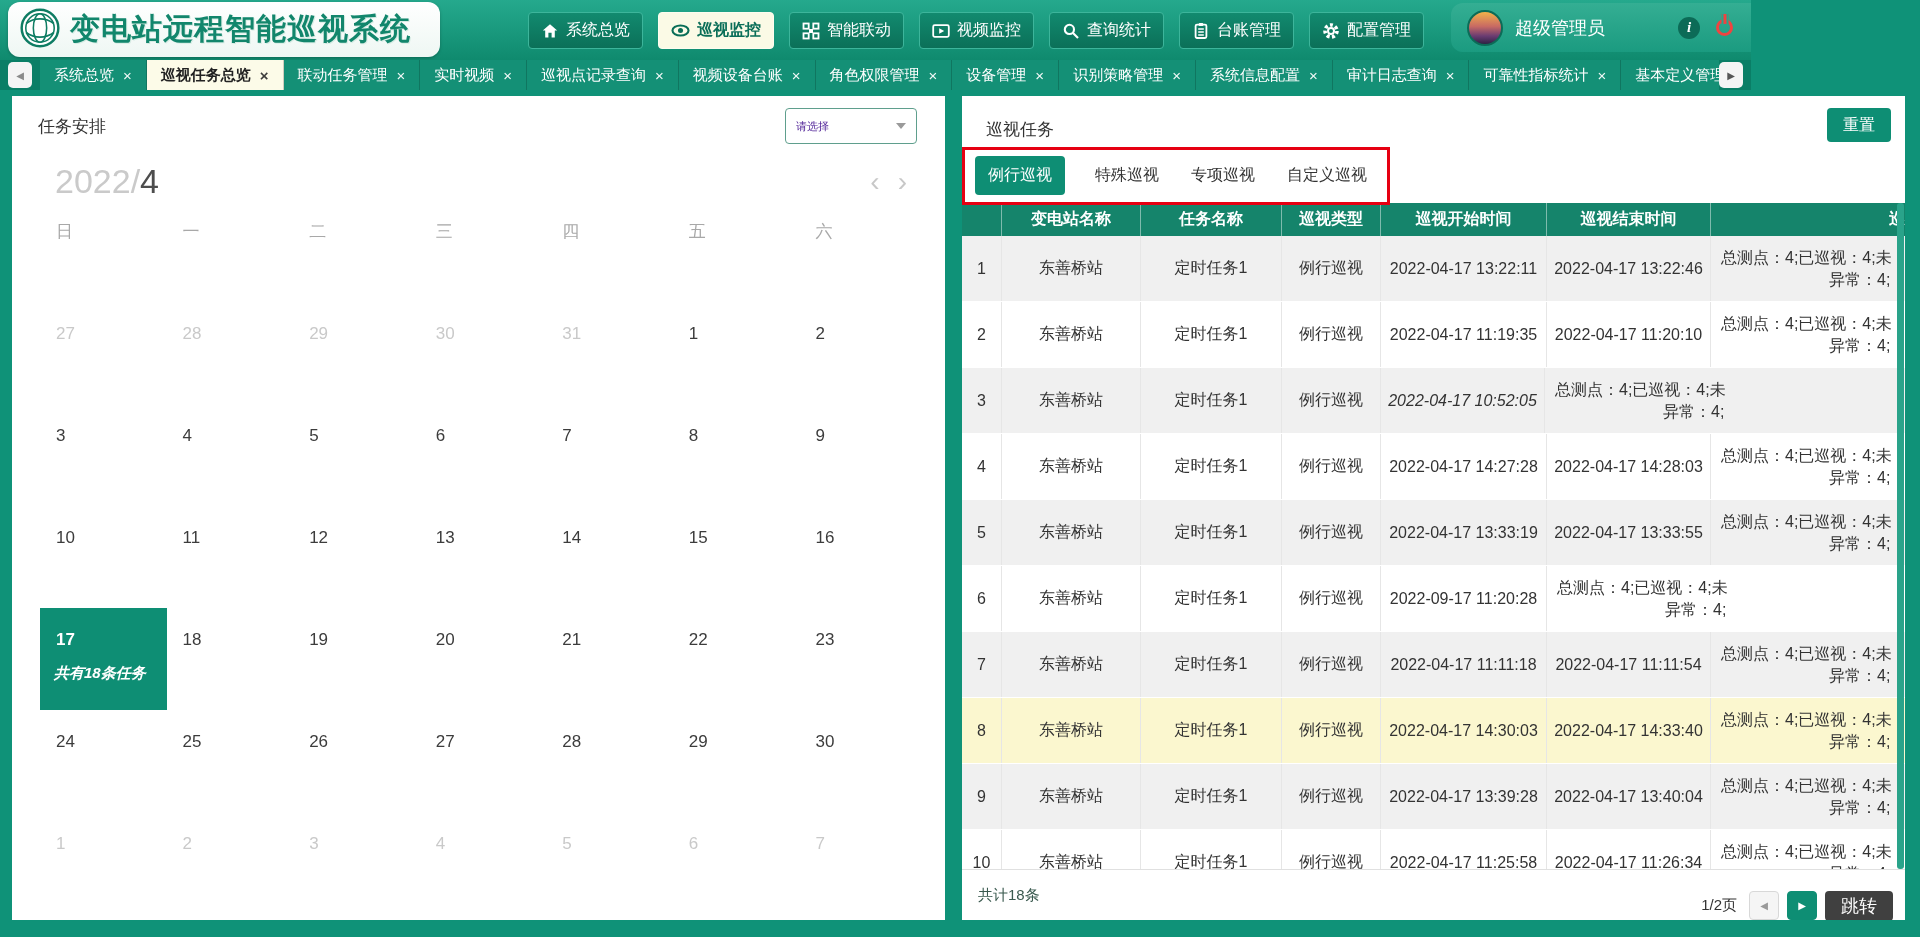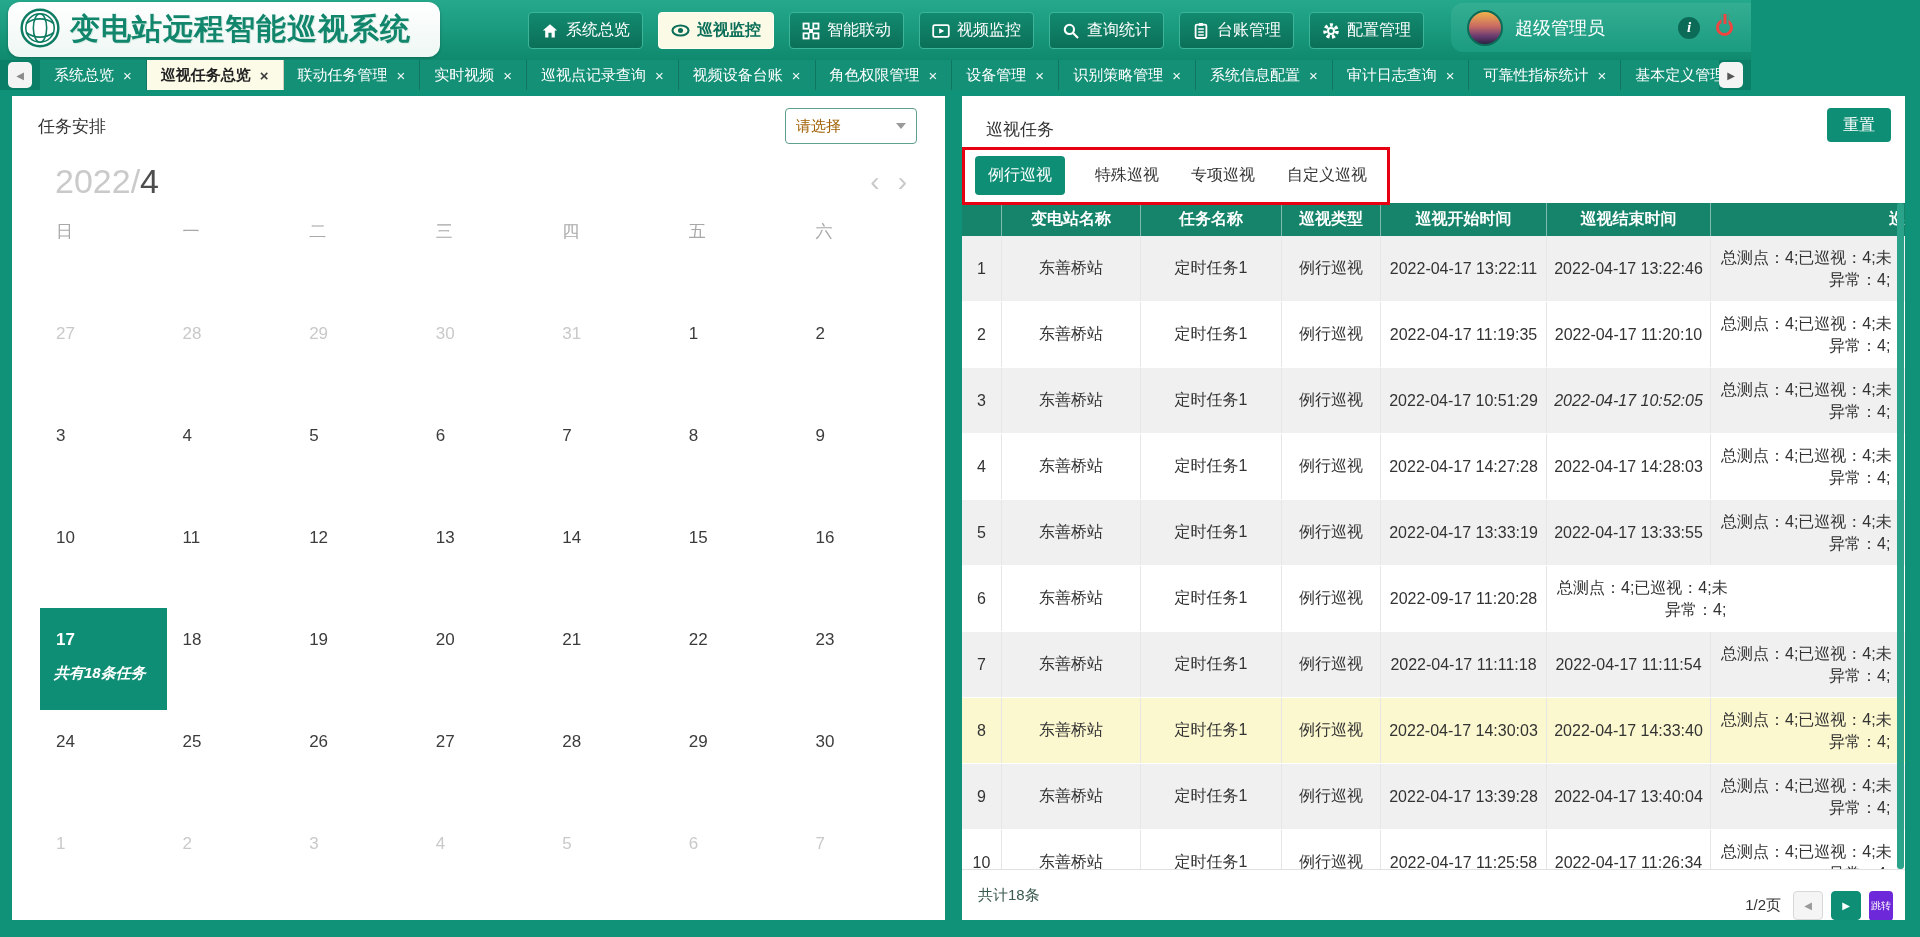--- a/index.html
+++ b/index.html
@@ -54,21 +54,21 @@
   
   .panel { position:absolute; top:96px; height:824px; background:#fff; border-radius:0; }
   .left-panel  { left:12px;  width:933px; }
   .right-panel { left:962px; width:943px; overflow:hidden; }
 
   
   .tp-title { position:absolute; left:26px; top:19px; font-size:17px; color:#333; }
   .tp-select { position:absolute; right:28px; top:12px; width:132px; height:36px;
     border:1px solid #5f9f8d; border-radius:4px; display:flex; align-items:center;
     justify-content:space-between; padding:0 10px; cursor:pointer; background:#fff; }
-  .tp-select .ph { color:#a16207; font-size:15px; }
+  .tp-select .ph { color:#4c1d95; font-size:11px; }
   .caret-down { width:0; height:0; border-left:5px solid transparent; border-right:5px solid transparent;
     border-top:6px solid #9a9a9a; }
   .cal-title { position:absolute; left:43px; top:66px; font-size:34px; }
   .cal-title .y { color:#cacaca; } .cal-title .sep { color:#cacaca; } .cal-title .m { color:#4d4d4d; }
   .cal-nav { position:absolute; right:38px; top:72px; display:flex; gap:18px; color:#c8c8c8;
     font-size:28px; line-height:1; }
   .cal-nav span { cursor:pointer; }
   .cal-weekdays { position:absolute; left:28px; top:124px; width:886px; display:grid;
     grid-template-columns:repeat(7,1fr); color:#a8a8a8; font-size:17px; }
   .cal-weekdays span { padding-left:16px; }
@@ -113,22 +113,22 @@
   .pagination { position:absolute; left:0; bottom:0; width:943px; height:51px;
     border-top:1px solid #e0e0e0; background:#fff; display:flex; align-items:center;
     justify-content:space-between; padding:0 12px 0 16px; }
   .pg-total { font-size:15px; color:#3a5a4f; }
   .pg-right { display:flex; align-items:center; gap:8px;margin-top:21px; }
   .pg-page { font-size:15px; color:#333; margin-right:4px; }
   .pg-btn { width:30px; height:29px; border-radius:4px; border:1px solid #d8d8d8; background:#f5f5f5;
     color:#9a9a9a; font-size:10px; display:flex; align-items:center; justify-content:center;
     cursor:pointer; }
   .pg-btn.next { background:#0e8e74; border-color:#0e8e74; color:#fff; }
-  .jump-btn { height:30px; padding:0 2px; background:#6d28d9; border:none; border-radius:4px;
-    color:#fff; font-size:10px; cursor:pointer; }
+  .jump-btn { height:30px; padding:0 16px; background:#404040; border:none; border-radius:4px;
+    color:#fff; font-size:18px; cursor:pointer; }
 </style>
 </head>
 <body>
 
 <div class="app">
 
   <div class="header">
     <div class="brand-card">
       <span>
         <svg viewBox="0 0 36 36" width="40" height="40">
@@ -480,21 +480,20 @@
           <div class="td result" style="width: 420px;">
             <div class="r1">总测点：4;已巡视：4;未</div>
             <div class="r2">异常：4;</div>
           </div>
         </div>
         <div class="tr alt">
           <div class="td" style="width: 40px;">3</div>
           <div class="td" style="width: 139px;">东善桥站</div>
           <div class="td" style="width: 141px;">定时任务1</div>
           <div class="td" style="width: 99px;">例行巡视</div>
-          <div class="td" style="width: 166px;">2022-04-17 10:51:29</div>
           <div class="td" style="width: 164px; font-style: italic;">2022-04-17 10:52:05</div>
           <div class="td result" style="width: 420px;">
             <div class="r1">总测点：4;已巡视：4;未</div>
             <div class="r2">异常：4;</div>
           </div>
         </div>
         <div class="tr">
           <div class="td" style="width: 40px;">4</div>
           <div class="td" style="width: 139px;">东善桥站</div>
           <div class="td" style="width: 141px;">定时任务1</div>

